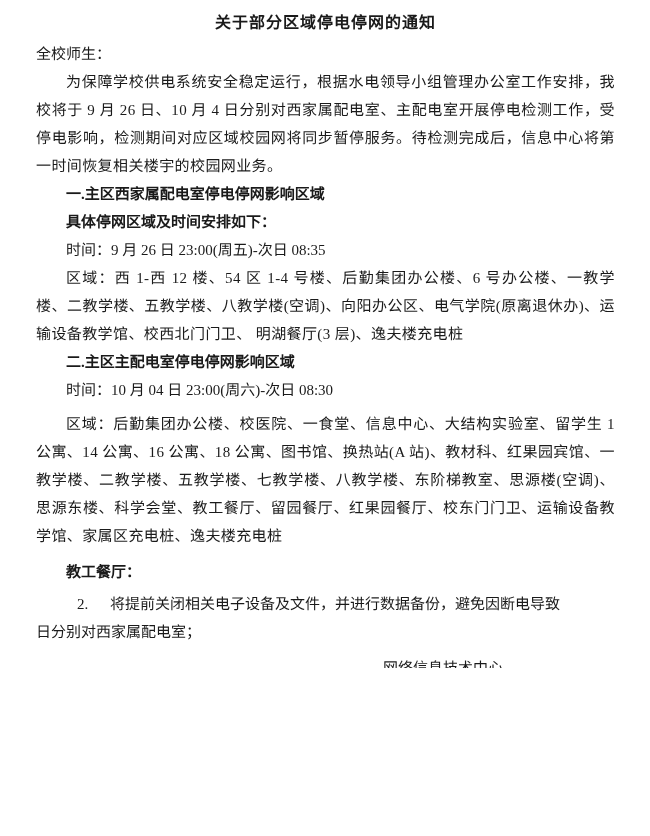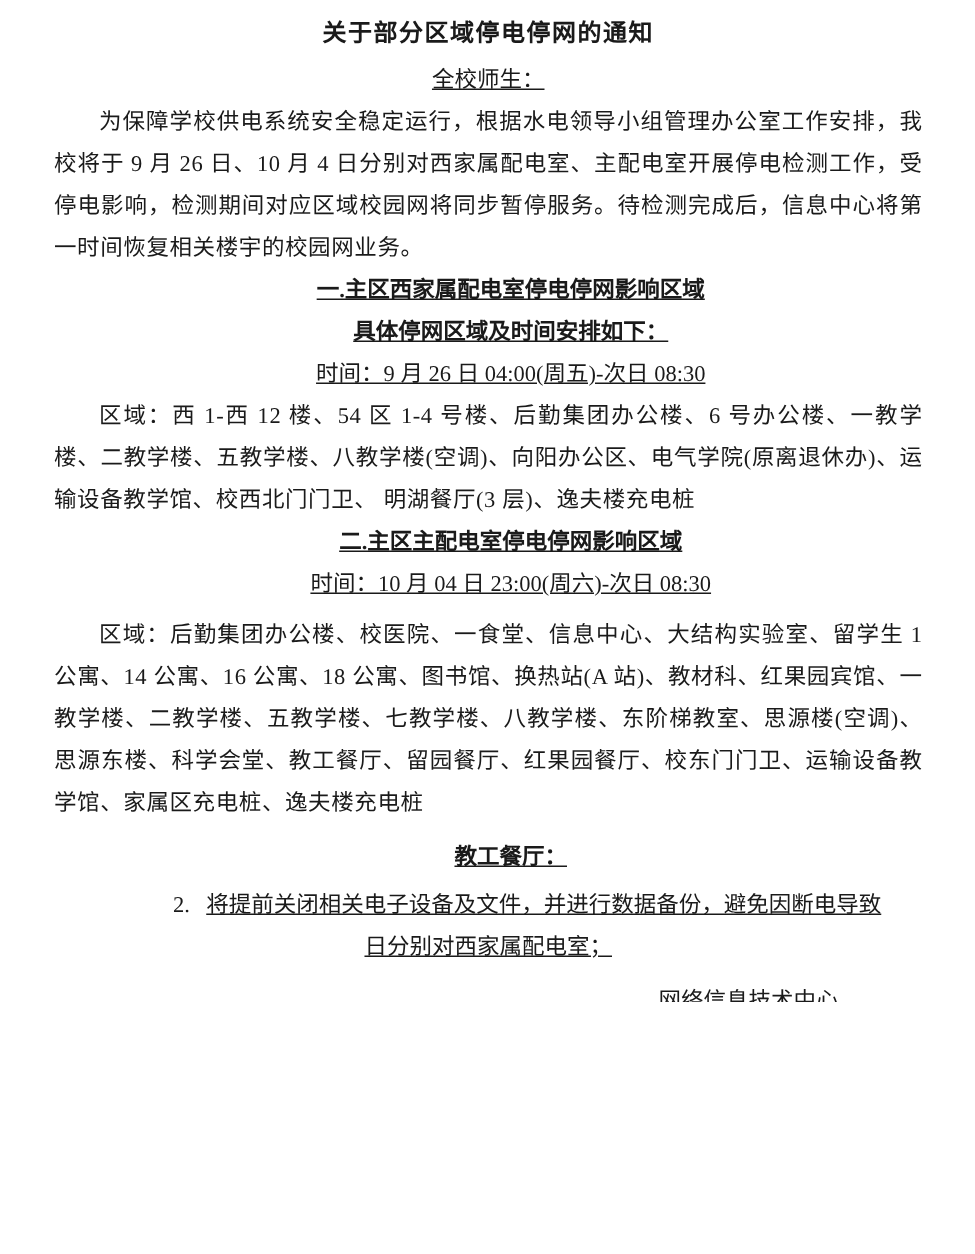--- a/index.html
+++ b/index.html
@@ -23,21 +23,21 @@
   .title {
     font-family: "Liberation Sans", "DejaVu Sans", sans-serif;
     font-size: 16px;
     font-weight: bold;
     text-align: center;
     line-height: 22px;
     margin: 0 0 6px 0;
     letter-spacing: 1px;
   }
   p { margin: 0; }
-  .line { text-align: center; text-decoration: underline; }
+  .line { text-align: left; }
   .body { text-align: justify; letter-spacing: 0.4px; }
   .indent { text-indent: 2em; }
   .bold { font-weight: bold; }
   .mt6 { margin-top: 6px; }
   .mt8 { margin-top: 8px; }
   .mt4 { margin-top: 4px; }
   .mt28 { margin-top: 28px; }
   .tip { padding-left: 41px; }
   .tip-num {
     display: inline-block;
@@ -73,21 +73,21 @@
 
   <p class="title">关于部分区域停电停网的通知</p>
 
   <p class="line">全校师生：</p>
 
   <p class="body indent">为保障学校供电系统安全稳定运行，根据水电领导小组管理办公室工作安排，我校将于 9 月 26 日、10 月 4 日分别对西家属配电室、主配电室开展停电检测工作，受停电影响，检测期间对应区域校园网将同步暂停服务。待检测完成后，信息中心将第一时间恢复相关楼宇的校园网业务。</p>
 
   <p class="line bold indent">一.主区西家属配电室停电停网影响区域</p>
 
   <p class="line bold indent">具体停网区域及时间安排如下：</p>
-  <p class="line indent">时间：9 月 26 日 04:00(周五)-次日 08:30</p>
+  <p class="line indent">时间：9 月 26 日 23:00(周五)-次日 08:35</p>
   <p class="body indent">区域：西 1-西 12 楼、54 区 1-4 号楼、后勤集团办公楼、6 号办公楼、一教学楼、二教学楼、五教学楼、八教学楼(空调)、向阳办公区、电气学院(原离退休办)、运输设备教学馆、校西北门门卫、 明湖餐厅(3 层)、逸夫楼充电桩</p>
 
   <p class="line bold indent">二.主区主配电室停电停网影响区域</p>
   <p class="line indent">时间：10 月 04 日 23:00(周六)-次日 08:30</p>
   <p class="body indent mt6">区域：后勤集团办公楼、校医院、一食堂、信息中心、大结构实验室、留学生 1 公寓、14 公寓、16 公寓、18 公寓、图书馆、换热站(A 站)、教材科、红果园宾馆、一教学楼、二教学楼、五教学楼、七教学楼、八教学楼、东阶梯教室、思源楼(空调)、思源东楼、科学会堂、教工餐厅、留园餐厅、红果园餐厅、校东门门卫、运输设备教学馆、家属区充电桩、逸夫楼充电桩</p>
 
   <p class="line bold indent mt8">教工餐厅：</p>
 
 
   <div class="line tip mt4"><span class="tip-num">2.</span><span>将提前关闭相关电子设备及文件，并进行数据备份，避免因断电导致</span></div>

